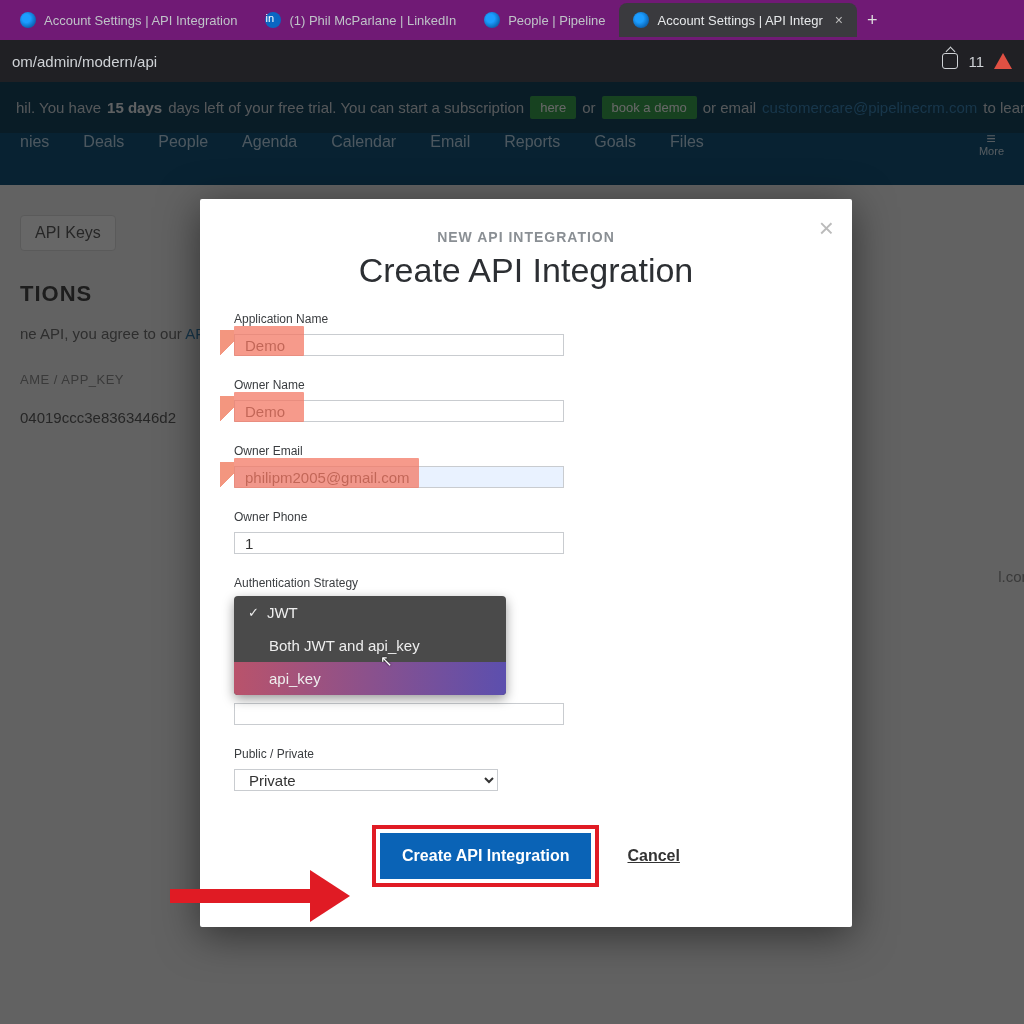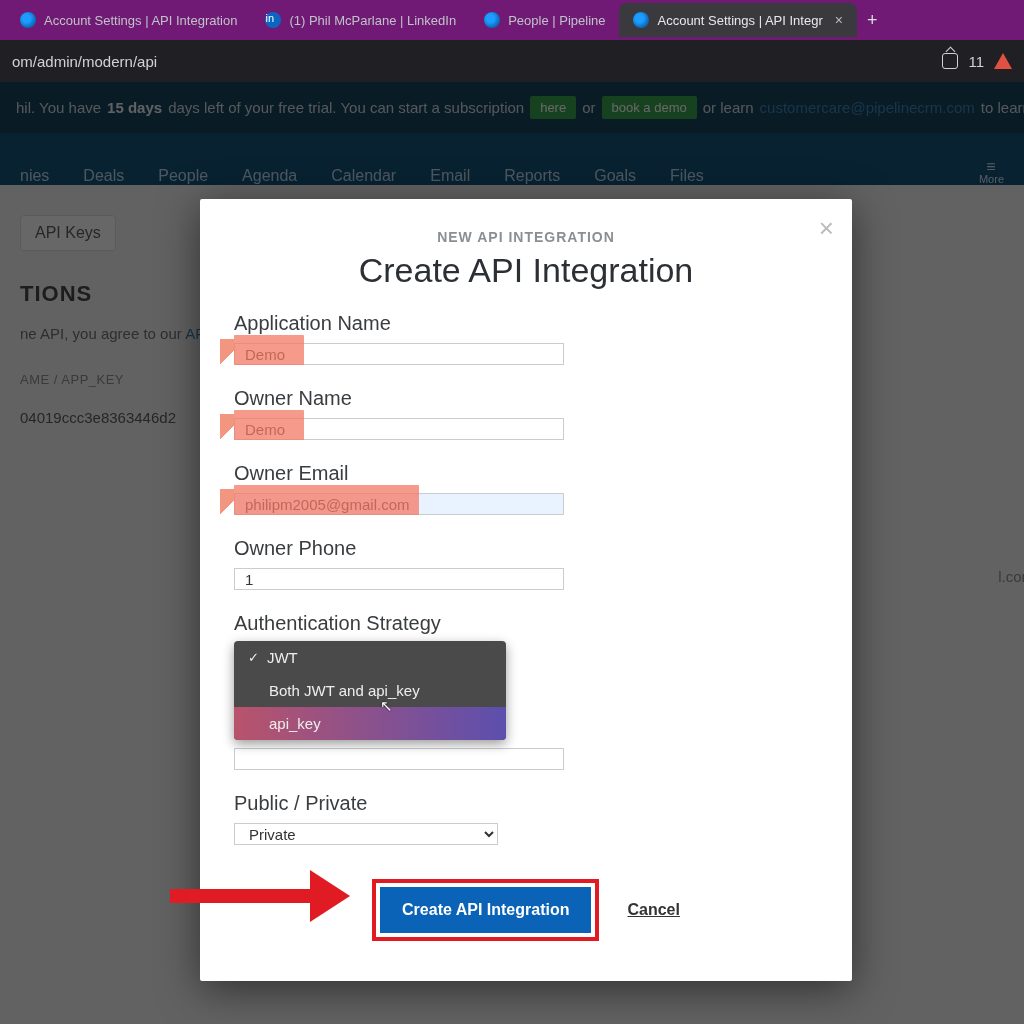--- a/index.html
+++ b/index.html
@@ -18,42 +18,42 @@
   .addrbar .url { flex:1; }
   .addrbar .rght { display:flex; align-items:center; gap:10px; }
   .shield { position:relative; width:18px; height:20px; background:#e05043; clip-path: polygon(50% 0,100% 18%,100% 60%,50% 100%,0 60%,0 18%); }
   .tri { width:0;height:0;border-left:9px solid transparent;border-right:9px solid transparent;border-bottom:16px solid #e05043;}
 
   
   .trialbar { background:#083a56; color:#cfd6db; font-size:15px; padding:14px 16px; display:flex; align-items:center; gap:6px; white-space:nowrap; overflow:hidden;}
   .trialbar .b { font-weight:700; color:#e9eef2;}
   .trialbar .pill { background:#2f9e44; color:#fff; padding:4px 10px; border-radius:2px; font-size:13px;}
   .trialbar a { color:#2f7fb4; text-decoration:none;}
-  .appnav { background:#064a73; display:flex; align-items:flex-end; gap:34px; padding:0 20px; height:52px; color:#b9d6ea; font-size:16px;}
+  .appnav { background:#064a73; display:flex; align-items:flex-start; gap:34px; padding:0 20px; height:52px; color:#b9d6ea; font-size:16px;}
   .appnav .more { margin-left:auto; text-align:center; font-size:11px; color:#cfe0ed;}
   .appnav .more .burger{letter-spacing:1px;font-size:16px;line-height:12px;}
   .pagebody { background:#f2f2f2; height:900px; padding:30px 20px; color:#555;}
   .tabbtn { display:inline-block; background:#fff; border:1px solid #ddd; border-radius:4px; padding:8px 14px; font-size:16px; color:#555;}
   .h1 { font-size:22px; font-weight:800; color:#3d3d3d; margin-top:30px; letter-spacing:1px;}
   .sub { margin-top:18px; font-size:15px; color:#6a6a6a;}
   .sub a{ color:#2f7fb4;}
   .thead { margin-top:30px; font-size:13px; color:#888; letter-spacing:0.5px;}
   .tval { margin-top:22px; font-size:15px; color:#555;}
   .right-email{ position:absolute; right:-10px; top:568px; color:#888; font-size:15px;}
 
   
   .overlay { position:absolute; inset:82px 0 0 0; background:rgba(10,10,10,0.62); }
 
   
   .modal { position:absolute; left:200px; top:199px; width:652px; background:#fff; border-radius:2px; padding:30px 34px 40px; box-shadow:0 8px 40px rgba(0,0,0,0.5);}
   .modal .close { position:absolute; top:14px; right:18px; font-size:26px; color:#bbb; cursor:pointer;}
   .eyebrow { text-align:center; font-size:14px; letter-spacing:1px; color:#8a8f94; font-weight:600;}
   .title { text-align:center; font-size:34px; color:#2c2f33; margin-top:6px; font-weight:500;}
   .field { margin-top:22px;}
-  .field label { display:block; font-size:20px; color:#3a3d40; margin-bottom:8px;}
+  .field label { display:block; font-size:12px; color:#3a3d40; margin-bottom:8px;}
   .field input, .field select { width:330px; height:22px; border:1px solid #c9ccd0; padding:0 10px; font-size:15px; color:#333; background:#fff;}
   .field input.hl { background:#e9f2ff;}
   .hlred { position:relative; }
   .hlred::before{ content:""; position:absolute; left:-14px; bottom:-2px; width:14px; height:28px; background:linear-gradient(135deg,#f3967f 0%, #f3967f 60%, transparent 60%);}
   .redmark { position:absolute; background:rgba(243,120,100,0.75); pointer-events:none; border-radius:1px;}
   .dropdown { position:relative; width:272px; background:#4a4a4a; border-radius:4px; margin-top:-2px; box-shadow:0 4px 12px rgba(0,0,0,0.4); overflow:hidden;}
   .dropdown .opt { color:#eee; font-size:15px; padding:8px 14px; display:flex; align-items:center; gap:8px;}
   .dropdown .opt.sel { background:linear-gradient(90deg,#b9536b 0%, #5c4fae 100%);}
   .dropdown .chk { font-size:13px;}
   .cursor { position:absolute; left:146px; top:56px; font-size:15px; color:#fff; text-shadow:0 0 2px #000;}
@@ -104,21 +104,21 @@
   </span>
 </div>
 
 <div class="trialbar">
   <span>hil. You have </span>
   <span class="b">15 days</span>
   <span> days left of your free trial. You can start a subscription </span>
   <span class="pill">here</span>
   <span> or </span>
   <span class="pill">book a demo</span>
-  <span> or learn </span>
+  <span> or email </span>
   <a>customercare@pipelinecrm.com</a>
   <span> to learn mo</span>
 </div>
 <div class="appnav">
   <span>nies</span>
   <span>Deals</span>
   <span>People</span>
   <span>Agenda</span>
   <span>Calendar</span>
   <span>Email</span>

